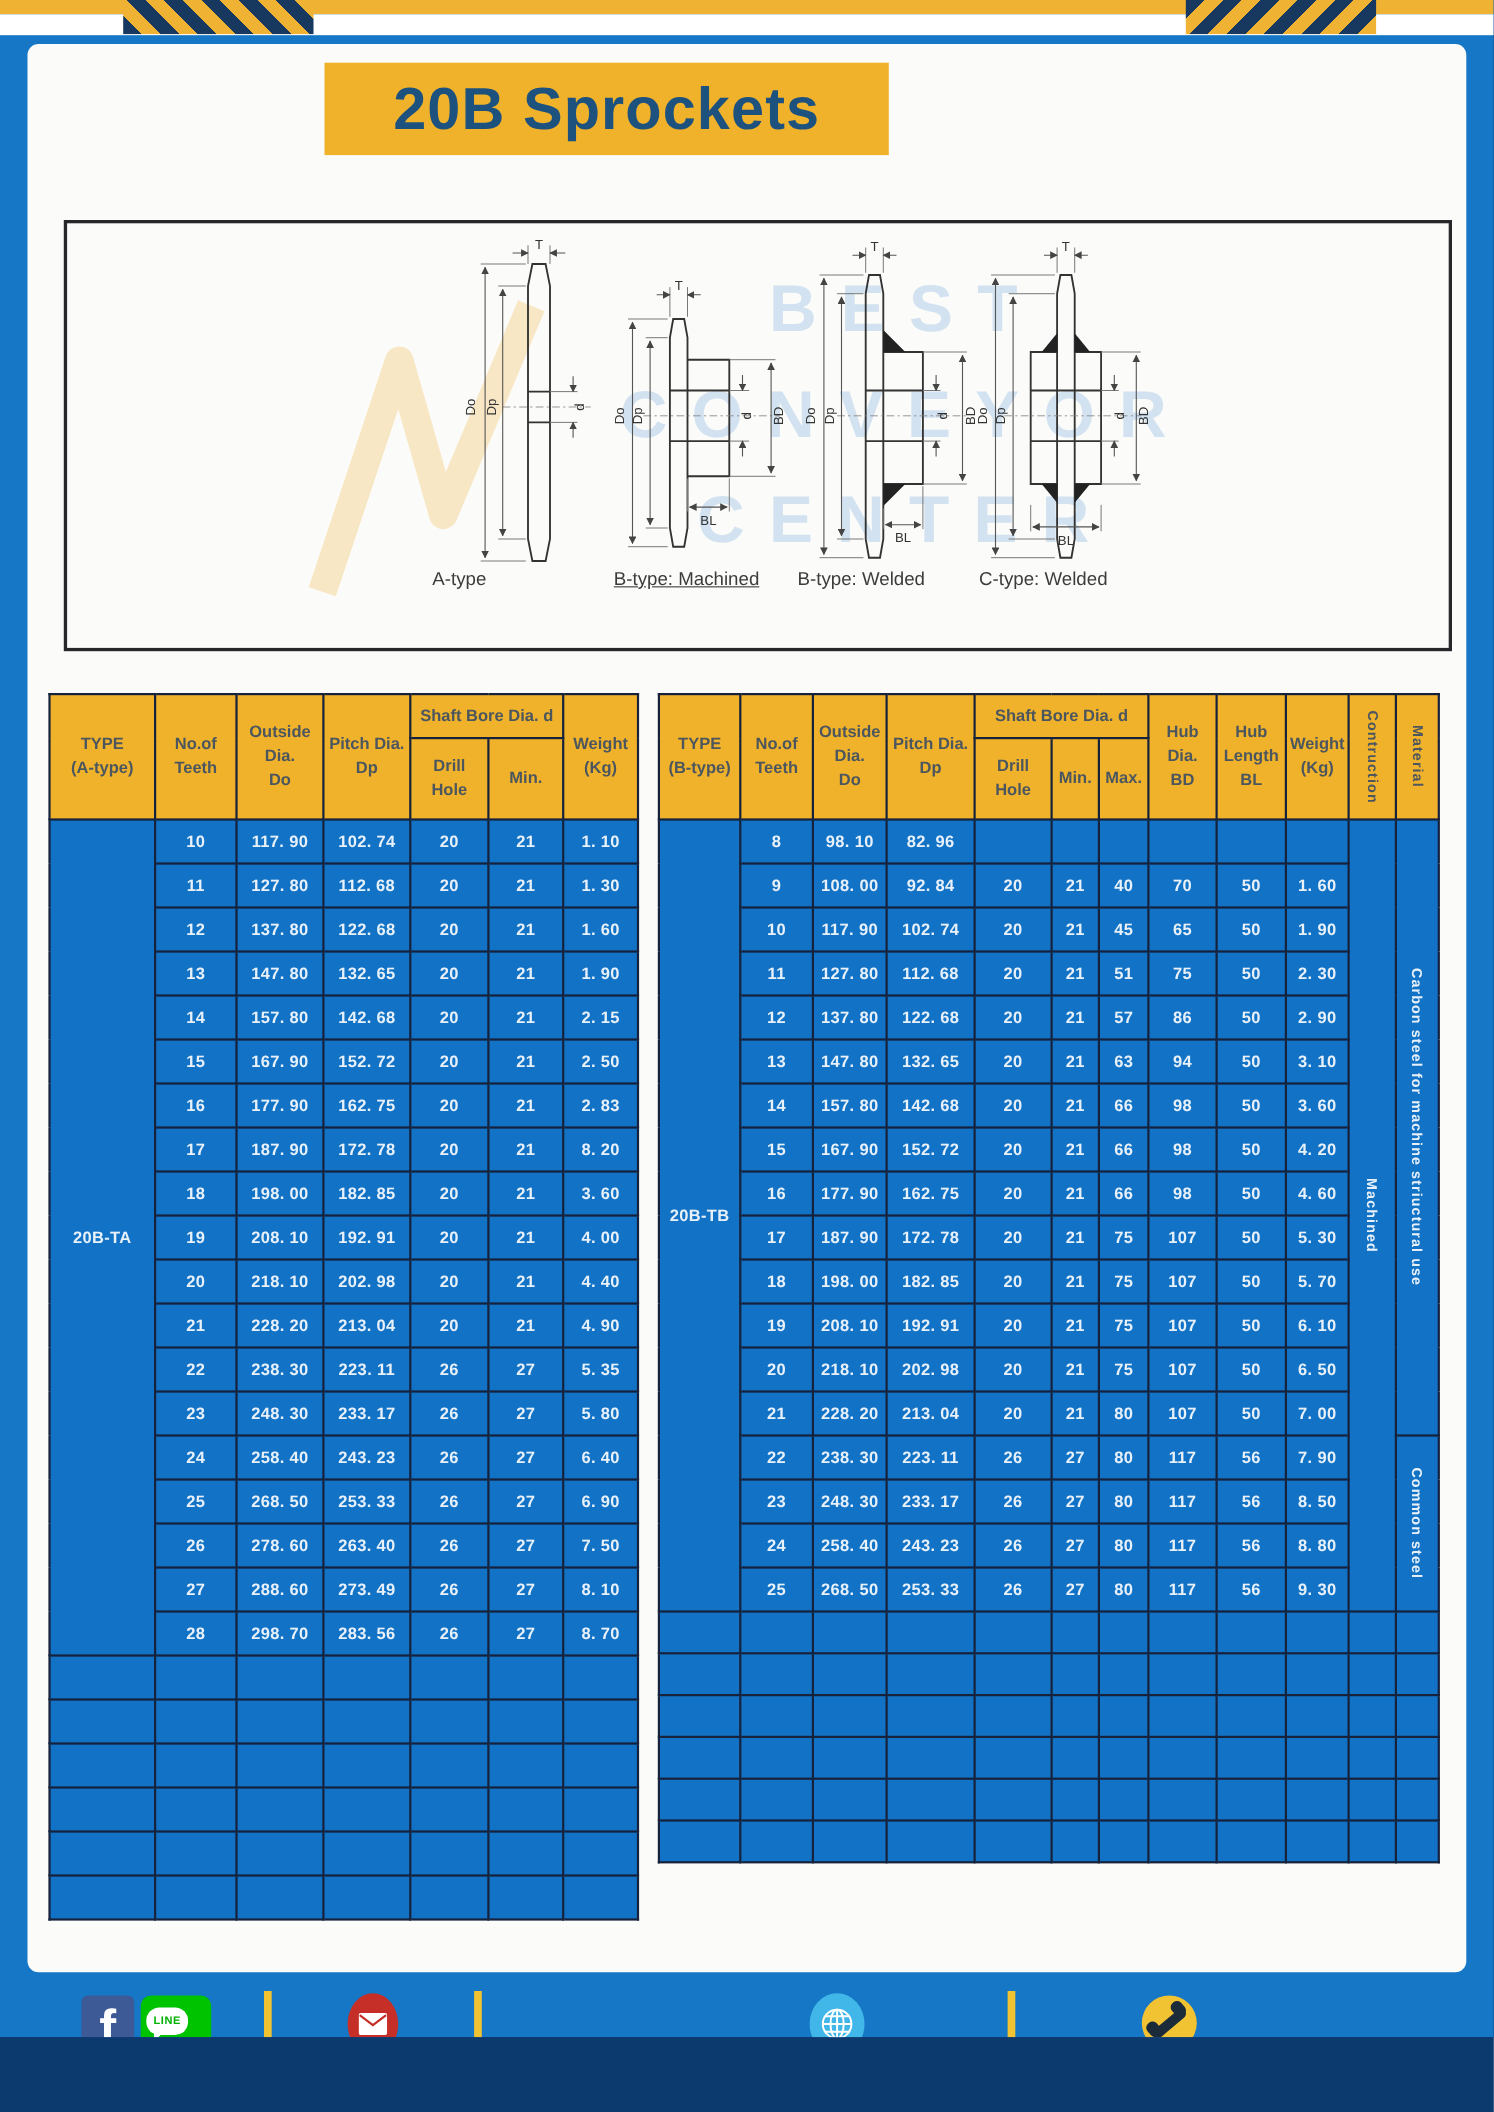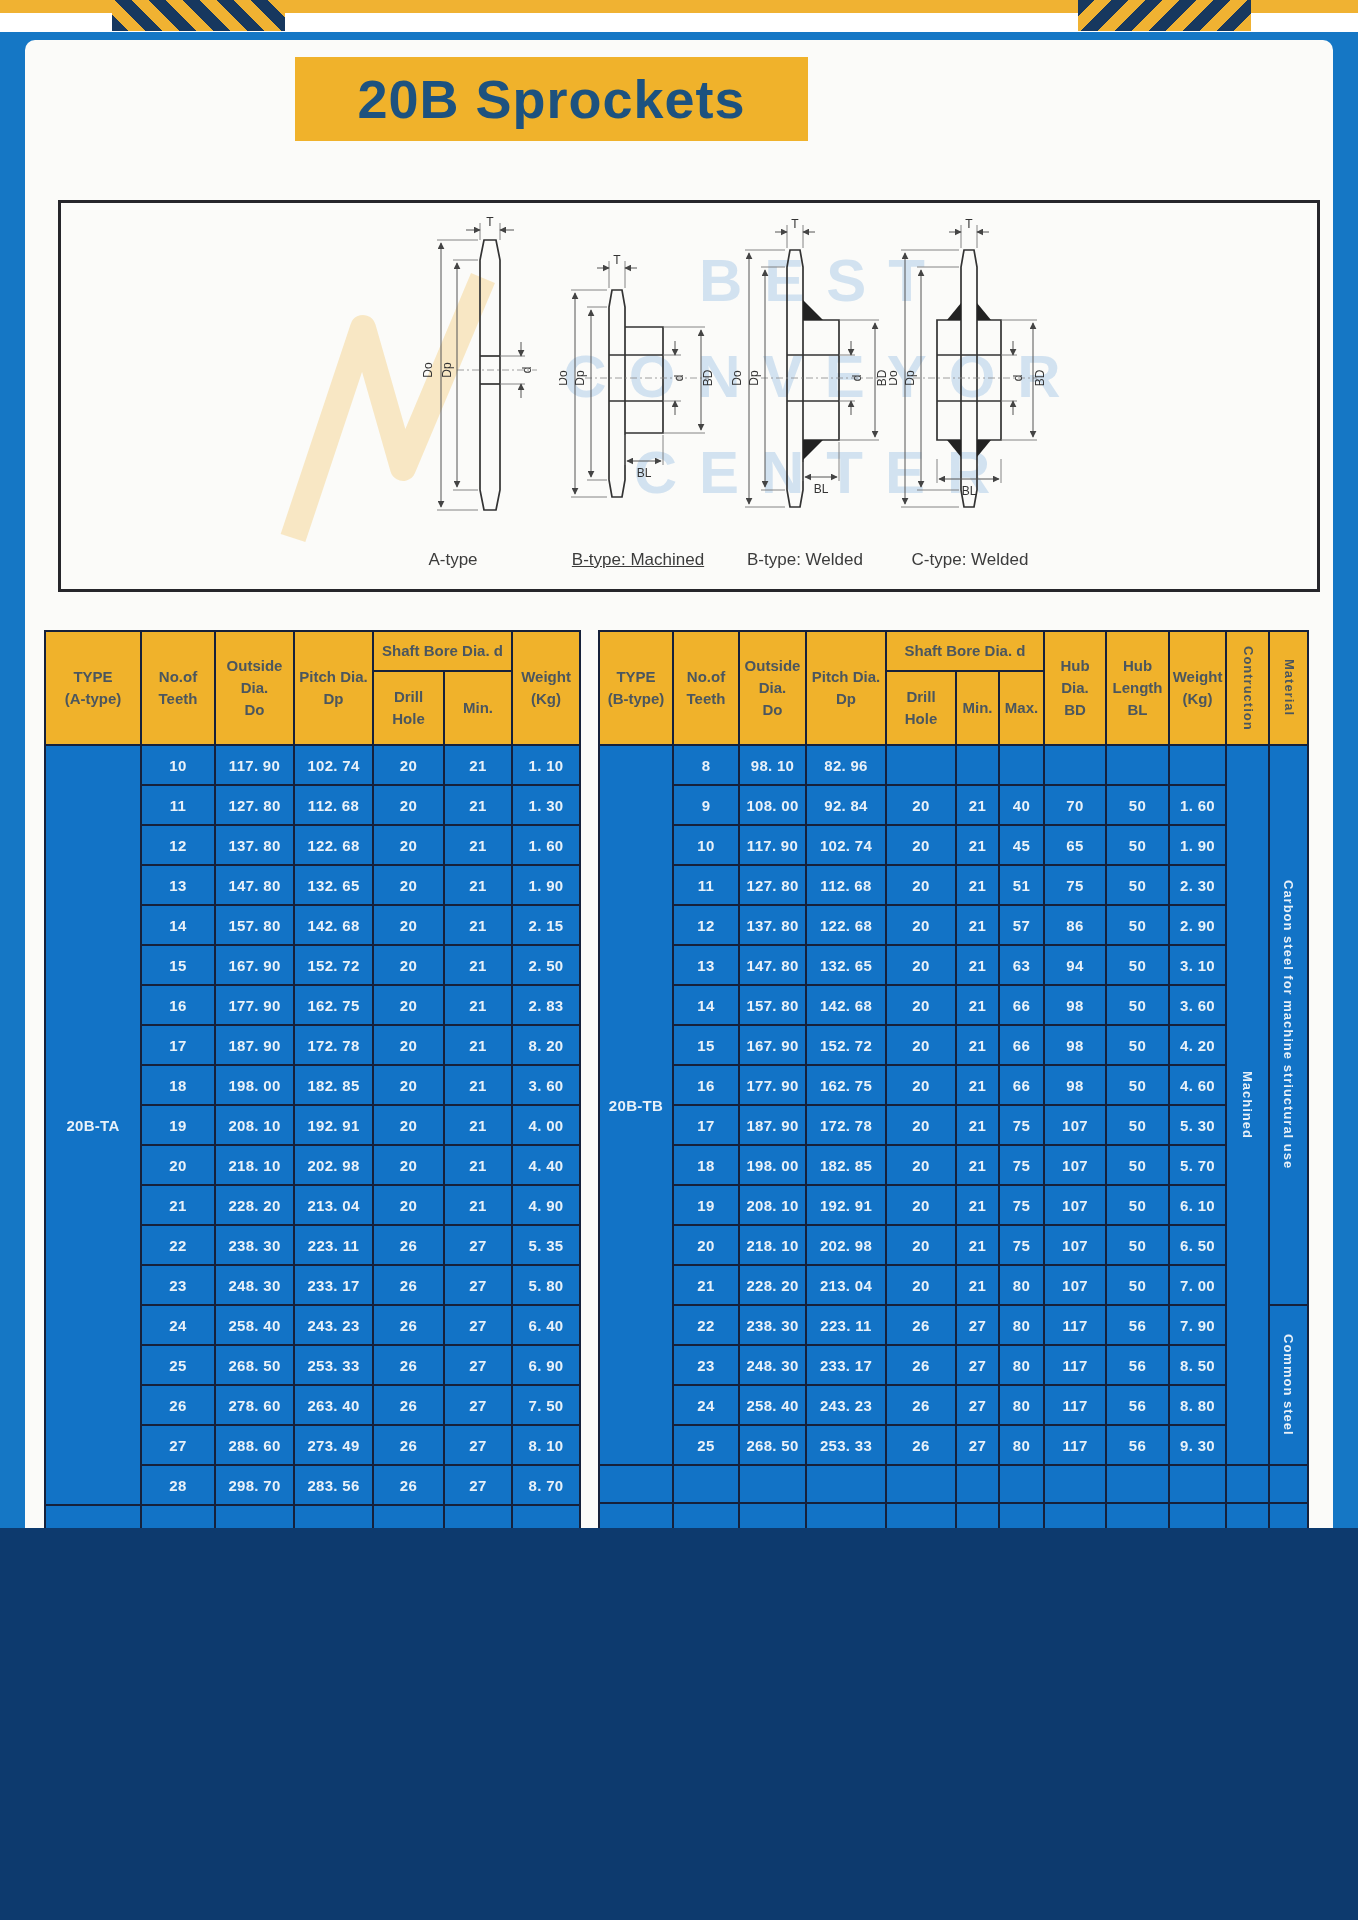--- a/index.html
+++ b/index.html
@@ -1,16 +1,16 @@
 <!DOCTYPE html>
 <html><head>
 <meta charset="utf-8">
 <style>
   html,body{margin:0;padding:0;background:#0d3a6e;}
-  .page{position:relative;width:1358px;height:1528px;background:#1577c5;overflow:hidden;
+  .page{position:relative;width:1358px;height:1852px;background:#1577c5;overflow:hidden;
         font-family:"Liberation Sans",sans-serif;}
   
   .top-yellow{position:absolute;left:0;top:0;width:1358px;height:13px;background:#f0b232;}
   .top-white{position:absolute;left:0;top:13px;width:1358px;height:19px;background:#ffffff;}
   .hazard{position:absolute;top:0;height:31px;width:173px;
           background:repeating-linear-gradient(45deg,#17385f 0 12px,#f0b232 12px 24px);}
   .hazard-left{left:112px;}
   .hazard-right{left:1078px;background:repeating-linear-gradient(135deg,#17385f 0 12px,#f0b232 12px 24px);}
   .bottom-bar{position:absolute;left:0;top:1904px;width:1358px;height:16px;background:#0d3a6e;}
   .bottom-yellow{position:absolute;left:672px;top:0;width:94px;height:16px;background:#f0b232;}
@@ -23,21 +23,21 @@
   .diagram-box{position:absolute;left:58px;top:200px;width:1262px;height:392px;background:#fbfbf9;
                border:3px solid #26262b;box-sizing:border-box;overflow:hidden;}
   .watermark{position:absolute;left:482px;top:30px;width:560px;text-align:center;
              font-weight:bold;font-size:60px;line-height:96px;letter-spacing:22px;
              color:rgba(150,190,228,0.40);user-select:none;}
   .zigzag{position:absolute;left:192px;top:35px;opacity:0.26;}
   .chain-specs{position:absolute;left:18px;top:100px;}
   .spec-line{font-size:21px;font-weight:bold;color:#1b4f7d;line-height:33px;white-space:pre;}
   .drawing{position:absolute;top:12px;}
   .drw-a{left:360px;} .drw-b1{left:498px;} .drw-b2{left:670px;} .drw-c{left:828px;}
-  .drawing-caption{position:absolute;top:347px;font-size:17px;color:#3c3c3c;text-align:center;}
+  .drawing-caption{position:absolute;top:314px;font-size:17px;color:#3c3c3c;text-align:left;}
   .cap-a{left:332px;width:120px;} .cap-b1{left:497px;width:160px;text-decoration:underline;}
   .cap-b2{left:664px;width:160px;} .cap-c{left:829px;width:160px;}
   
   .part{fill:none;stroke:#333;stroke-width:1.7px;}
   .weld{fill:#222;stroke:none;}
   .dim{stroke:#555;stroke-width:1px;}
   .ext{stroke:#777;stroke-width:0.9px;}
   .cl{stroke:#888;stroke-width:0.8px;stroke-dasharray:7 3 2 3;}
   .dimtext{font-family:"Liberation Sans",sans-serif;font-size:12px;fill:#333;}
   

